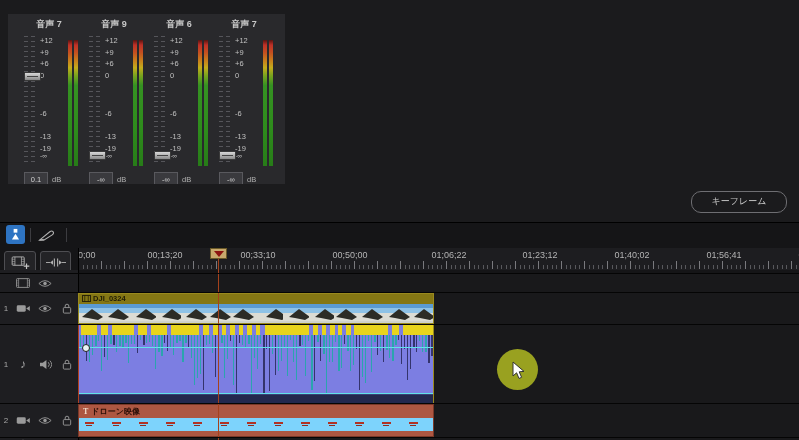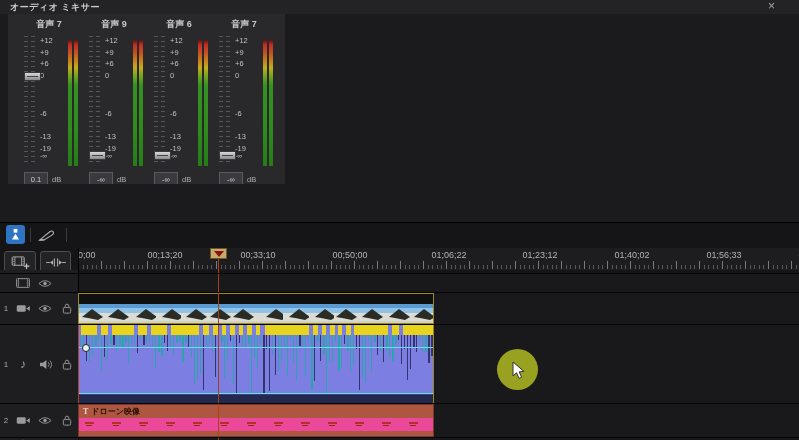--- a/index.html
+++ b/index.html
@@ -59,21 +59,21 @@
   .thumb{position:relative;width:25.5px;height:100%;flex:none;overflow:hidden;}
   #aclip{position:absolute;left:78px;top:102px;width:356px;height:79px;background:#7c7ee2;
          border-left:1px solid #b04020;border-right:1px solid #9a8a1e;box-sizing:border-box;overflow:hidden;}
   .yseg{position:absolute;top:0;height:10px;background:#e8d41c;}
   .wbar{position:absolute;top:10px;}
   #envline{position:absolute;left:0;right:0;top:22px;height:1px;background:#62e2ea;}
   #envdot{position:absolute;left:3px;top:19px;width:6px;height:6px;border-radius:50%;background:#e8f4f4;border:1px solid #222;}
   #abotline{position:absolute;left:0;right:0;top:68px;height:1px;background:#62e2ea;}
   #anavy{position:absolute;left:0;right:0;top:69px;height:9px;background:#23284e;border-top:1px solid #3a3f78;}
   #aredge{position:absolute;left:0;right:0;bottom:0;height:1px;background:#b04020;}
-  #tclip{position:absolute;left:78px;top:181px;width:356px;height:33px;background:#ec4899;
+  #tclip{position:absolute;left:78px;top:181px;width:356px;height:33px;background:#7dd3fc;
          border:1px solid #7a3828;box-sizing:border-box;}
   #tclip .bar{position:absolute;left:0;top:0;right:0;height:13px;background:#ad5742;color:#2a0e06;
               font-size:8px;font-weight:bold;line-height:13px;white-space:nowrap;overflow:hidden;}
   #tclip .bar .ticon{display:inline-block;margin:0 3px 0 4px;color:#f0d8c8;font-family:"Liberation Serif",serif;font-weight:bold;}
   #tclip .bot{position:absolute;left:0;right:0;bottom:0;height:5px;background:#ad5742;}
   .rmark{position:absolute;top:17px;width:9px;height:2px;background:#b13224;}
   .rmark:after{content:"";position:absolute;left:1px;top:3px;width:6px;height:1px;background:#922a1e;}
   
   #phmark{position:absolute;left:210px;top:25px;width:17px;height:11px;background:#c9a96c;border:1px solid #6b5a28;box-sizing:border-box;}
   #phmark .tri{position:absolute;left:3px;top:2px;width:0;height:0;border-left:5px solid transparent;
@@ -82,24 +82,20 @@
   
   #hl{position:absolute;left:497px;top:126px;width:41px;height:41px;border-radius:50%;background:#99a120;}
   #cursor{position:absolute;left:512px;top:138px;}
   .icsvg{display:block;}
 </style>
 </head>
 <body>
 
 <div id="stage">
 
-  <div id="titlebar">
-    <span class="t">オーディオ ミキサー</span>
-    <span id="closex">×</span>
-  </div>
 
   <div id="mixer">
       <div class="chan" style="left: 14px;">
         <div class="cname">音声 7</div>
         <div class="scalebox">
           <div class="ticks" style="left: 0px;"></div>
           <div class="ticks" style="left: 7px;"></div>
           <div class="slab" style="top: 1%;">+12</div>
           <div class="slab" style="top: 10%;">+9</div>
           <div class="slab" style="top: 18.5%;">+6</div>
@@ -186,20 +182,21 @@
             <div class="mbar" style="left: 6px;"></div>
           </div>
         </div>
         <div class="valrow">
           <div class="valbox">-∞</div>
           <div class="valunit">dB</div>
         </div>
       </div>
     </div>
 
+  <div id="keyframe-btn">キーフレーム</div>
   <div id="topdivider"></div>
 
   <div id="timeline">
 
     <div class="tbtn sel" style="left:6px;top:2px;width:19px;height:19px;">
       <svg class="icsvg" width="13" height="13" viewBox="0 0 14 14">
         <rect x="5" y="1" width="4" height="4" fill="#fff"></rect>
           <path d="M3.2 12.5 L7 6.2 L10.8 12.5 Z" fill="#fff"></path>
         </svg>
     </div>
@@ -229,21 +226,21 @@
 
     <div id="ruler">
         <div id="rticks"></div>
         <span class="rlab left" style="left: 0px;">0;00</span>
         <span class="rlab" style="left: 87px;">00;13;20</span>
         <span class="rlab" style="left: 180px;">00;33;10</span>
         <span class="rlab" style="left: 272px;">00;50;00</span>
         <span class="rlab" style="left: 371px;">01;06;22</span>
         <span class="rlab" style="left: 462px;">01;23;12</span>
         <span class="rlab" style="left: 554px;">01;40;02</span>
-        <span class="rlab" style="left: 646px;">01;56;33</span>
+        <span class="rlab" style="left: 646px;">01;56;41</span>
         <span class="rlab" style="left: 738px;">02;13;12</span>
       </div>
 
     <div id="headercol">
         <div class="trow" style="top: 4px; height: 18px;">
           <span class="num"></span>
           <span class="ic">
             <svg class="icsvg" width="14" height="10" viewBox="0 0 16 11">
               <rect x=".5" y=".5" width="15" height="10" rx="1" fill="none" stroke="#9a9a9a"></rect>
               <path d="M3 .5v10 M13 .5v10" stroke="#9a9a9a" stroke-width=".8"></path>
@@ -330,20 +327,27 @@
     <div id="tracksbg">
         <div class="trackbg" style="top: 51px; height: 18px;"></div>
         <div class="trackbg" style="top: 70px; height: 31px;"></div>
         <div class="trackbg" style="top: 102px; height: 78px;"></div>
         <div class="trackbg" style="top: 181px; height: 33px;"></div>
         <div class="trackbg" style="top: 215px; height: 13px;"></div>
       </div>
     <div id="colsep"></div>
 
     <div id="vclip">
+      <div class="bar">
+        <svg width="9" height="7" viewBox="0 0 10 8" style="vertical-align:-1px">
+          <rect x="0.5" y="0.5" width="9" height="7" fill="none" stroke="#201c06" stroke-width="1"></rect>
+          <path d="M3 .5v7 M7 .5v7" stroke="#201c06" stroke-width=".8"></path>
+          </svg>
+        <span>DJI_0324</span>
+      </div>
       <div id="thumbs">
           <div class="thumb"><svg width="26" height="21" viewBox="0 0 26 21">
     <rect width="26" height="9" fill="#5a9ad2"></rect>
               <rect y="4" width="26" height="5" fill="#8ec2e6"></rect>
     <rect y="9" width="26" height="12" fill="#dcdcd4"></rect>
     <path d="M3 13 L13 5 L24 13 L19 16 L9 14 Z" fill="#2c2c26"></path>
     <rect y="17" width="26" height="4" fill="#cfd2cc"></rect>
             </svg></div>
           <div class="thumb"><svg width="26" height="21" viewBox="0 0 26 21">
     <rect width="26" height="9" fill="#5a9ad2"></rect>

